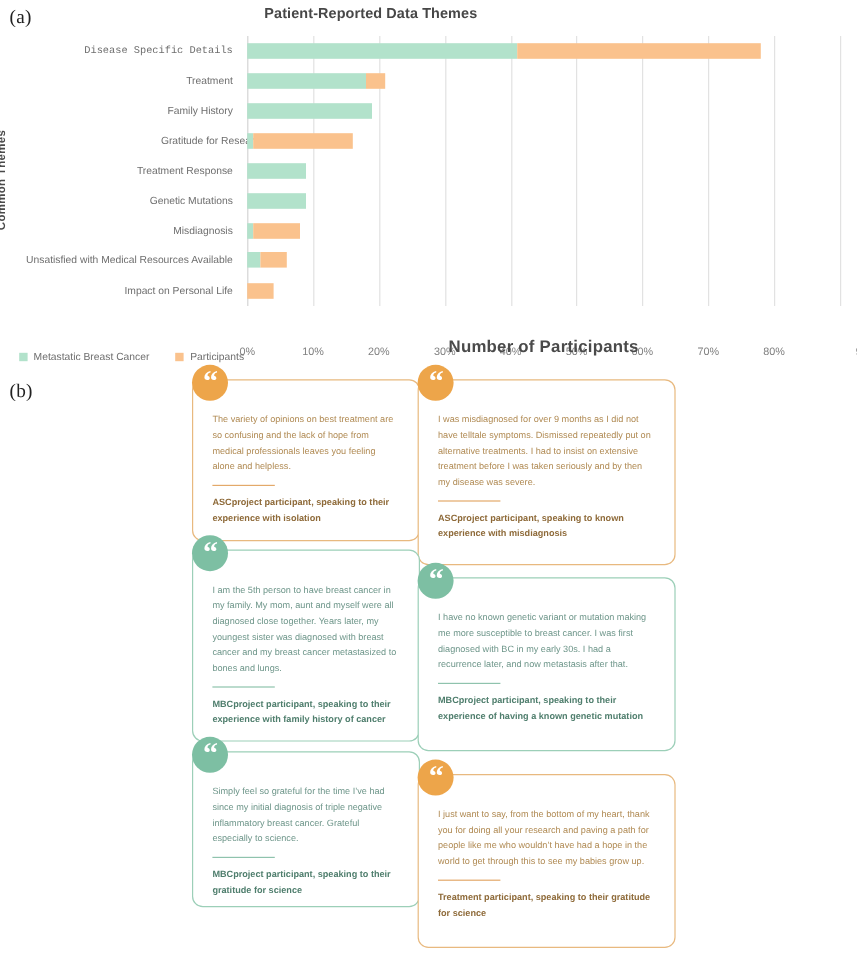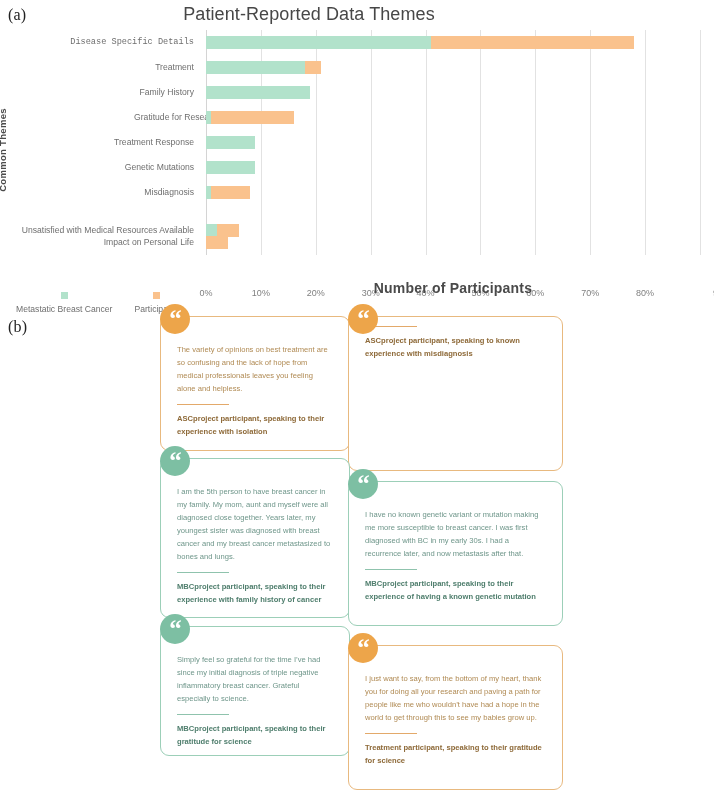--- a/index.html
+++ b/index.html
@@ -13,21 +13,21 @@
     position:absolute;font-family:"Liberation Serif",serif;
     font-size:16px;color:#222;letter-spacing:.2px;
   }
   #label-a{left:8px;top:6px;}
   #label-b{left:8px;top:318px;}
 
   
   #chart{position:absolute;left:0;top:0;width:714px;height:300px;}
   #chart-title{
     position:absolute;left:0;top:4px;width:618px;text-align:center;
-    font-size:18px;font-weight:normal;color:#474747;letter-spacing:.1px;
+    font-size:12px;font-weight:bold;color:#474747;letter-spacing:.1px;
   }
   #y-axis-title{
     position:absolute;left:2px;top:150px;
     transform:translate(-50%,-50%) rotate(-90deg);transform-origin:center;
     font-size:9.5px;font-weight:bold;color:#4a4a4a;white-space:nowrap;
     letter-spacing:.3px;
   }
   #x-axis-title{
     position:absolute;left:206px;top:280px;width:494px;text-align:center;
     font-size:14px;font-weight:bold;color:#4a4a4a;letter-spacing:.2px;
@@ -44,21 +44,21 @@
     transform:translateX(-50%);white-space:nowrap;
   }
   .row{position:absolute;left:0;width:494px;height:25px;}
   .cat-label{
     position:absolute;right:506px;width:400px;text-align:right;
     font-size:8.6px;color:#6e6e6e;white-space:nowrap;line-height:25px;
   }
   .bar-wrap{position:absolute;left:0;top:6px;height:13px;display:flex;}
   .seg{height:13px;}
   #legend{position:absolute;left:16px;top:292px;display:flex;gap:22px;align-items:center;}
-  .legend-item{display:flex;align-items:center;gap:5px;flex-direction:column;}
+  .legend-item{display:flex;align-items:center;gap:5px;}
   .legend-swatch{width:7px;height:7px;display:inline-block;}
   .legend-text{font-size:8.6px;color:#6e6e6e;white-space:nowrap;}
 
   
   #quotes{position:absolute;left:0;top:308px;width:714px;height:493px;}
   .card{
     position:absolute;border:1.2px solid #e8b97f;border-radius:9px;
     background:#ffffff;box-sizing:border-box;
   }
   .card.green{border-color:#9ccfb8;}
@@ -153,21 +153,21 @@
           <div class="seg" title="Metastatic Breast Cancer: 9%" style="width: 49.4px; background: rgb(178, 226, 203);"></div>
         </div>
       </div>
       <div class="row" style="top: 150px; height: 25px;">
         <div class="cat-label" style="line-height: 25px;">Misdiagnosis</div>
         <div class="bar-wrap" style="top: 6px;">
           <div class="seg" title="Metastatic Breast Cancer: 1%" style="width: 5.48889px; background: rgb(178, 226, 203);"></div>
           <div class="seg" title="Angiosarcoma: 7%" style="width: 38.4222px; background: rgb(250, 194, 141);"></div>
         </div>
       </div>
-      <div class="row" style="top: 188px; height: 25px;">
+      <div class="row" style="top: 174px; height: 25px;">
         <div class="cat-label" style="line-height: 25px;">Unsatisfied with Medical Resources Available</div>
         <div class="bar-wrap" style="top: 6px;">
           <div class="seg" title="Metastatic Breast Cancer: 2%" style="width: 10.9778px; background: rgb(178, 226, 203);"></div>
           <div class="seg" title="Angiosarcoma: 4%" style="width: 21.9556px; background: rgb(250, 194, 141);"></div>
         </div>
       </div>
       <div class="row" style="top: 200px; height: 25px;">
         <div class="cat-label" style="line-height: 25px;">Impact on Personal Life</div>
         <div class="bar-wrap" style="top: 6px;">
           <div class="seg" title="Angiosarcoma: 4%" style="width: 21.9556px; background: rgb(250, 194, 141);"></div>
@@ -189,20 +189,21 @@
 
 <div id="quotes">
     <div class="card" style="left: 160px; top: 8px; width: 190px; height: 135px;">
       <div class="qmark">“</div>
       <div class="qtext">The variety of opinions on best treatment are so confusing and the lack of hope from medical professionals leaves you feeling alone and helpless.</div>
       <div class="divider"></div>
       <div class="qattr">ASCproject participant, speaking to their experience with isolation</div>
     </div>
     <div class="card" style="left: 348px; top: 8px; width: 215px; height: 155px;">
       <div class="qmark">“</div>
+      <div class="qtext">I was misdiagnosed for over 9 months as I did not have telltale symptoms. Dismissed repeatedly put on alternative treatments. I had to insist on extensive treatment before I was taken seriously and by then my disease was severe.</div>
       <div class="divider"></div>
       <div class="qattr">ASCproject participant, speaking to known experience with misdiagnosis</div>
     </div>
     <div class="card green" style="left: 160px; top: 150px; width: 190px; height: 160px;">
       <div class="qmark">“</div>
       <div class="qtext">I am the 5th person to have breast cancer in my family. My mom, aunt and myself were all diagnosed close together. Years later, my youngest sister was diagnosed with breast cancer and my breast cancer metastasized to bones and lungs.</div>
       <div class="divider"></div>
       <div class="qattr">MBCproject participant, speaking to their experience with family history of cancer</div>
     </div>
     <div class="card green" style="left: 348px; top: 173px; width: 215px; height: 145px;">

